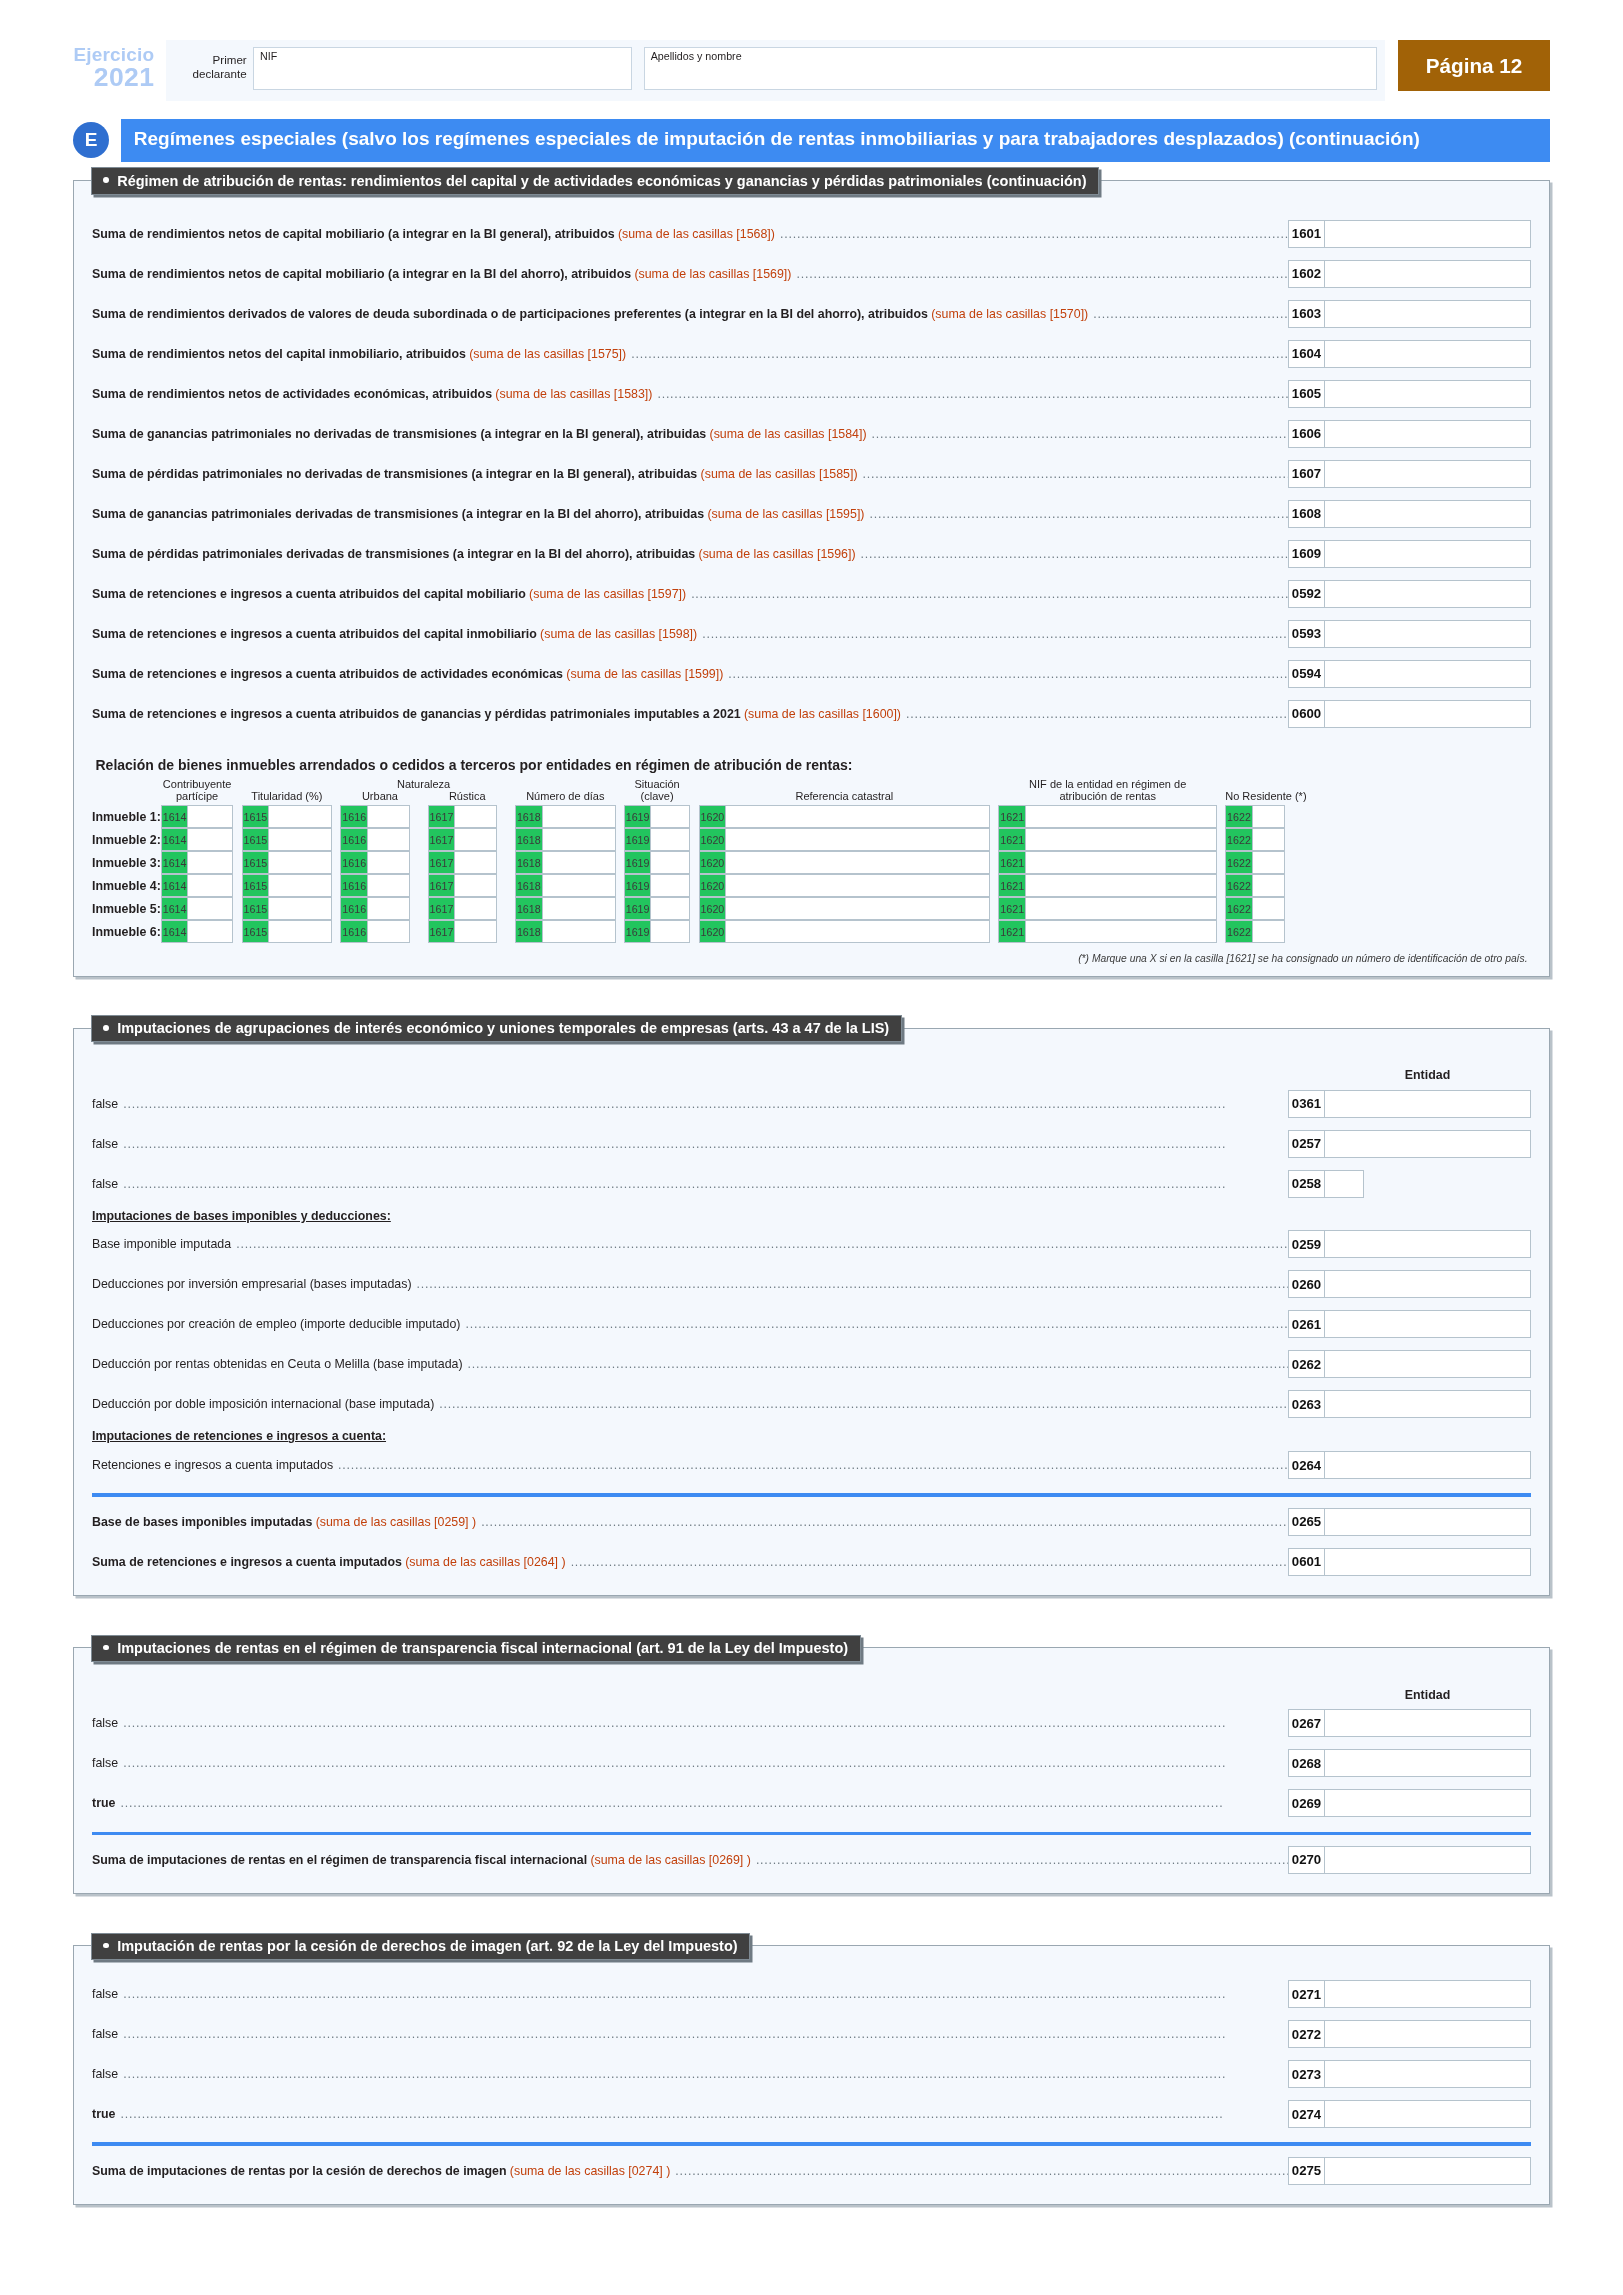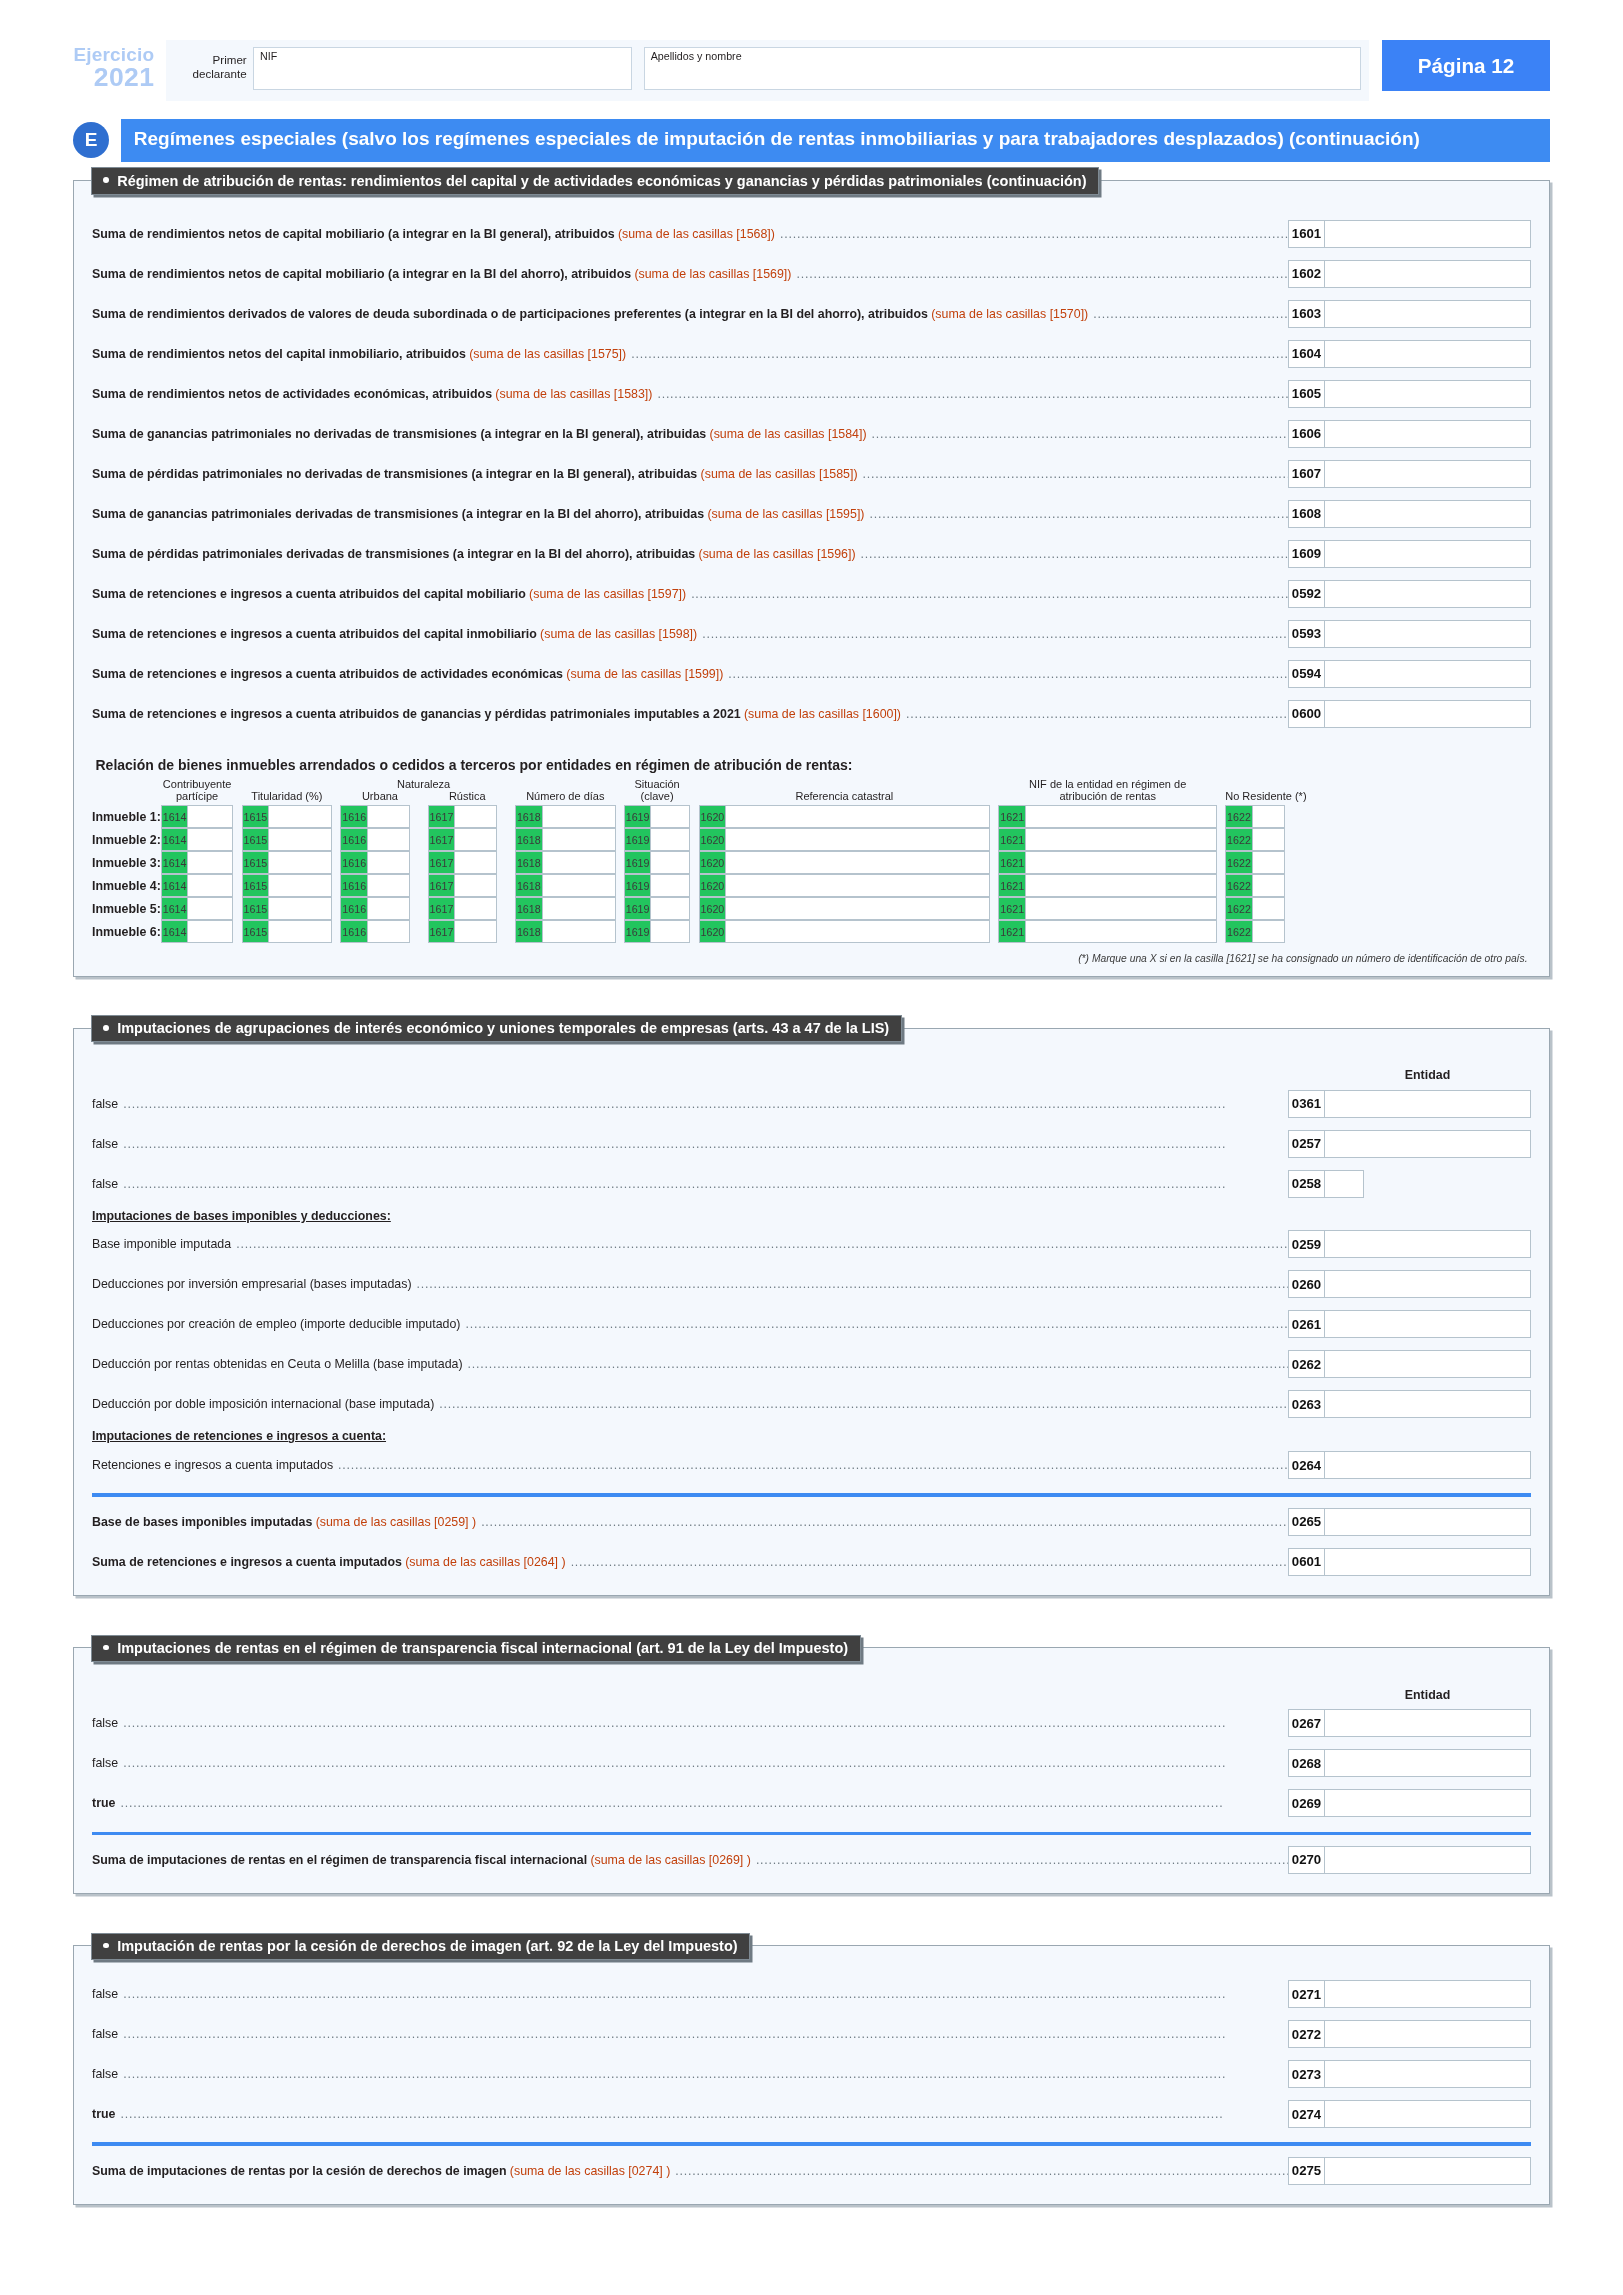--- a/index.html
+++ b/index.html
@@ -21,21 +21,21 @@
   }
   .ejercicio .e1 { font-size: 19px; letter-spacing: 0.2px; }
   .ejercicio .e2 { font-size: 26.5px; letter-spacing: 0.4px; }
   .hdrbox { flex:1; background:#f4f8fd; display:flex; align-items:flex-start; padding: 6.6px 8.3px 6.6px 8.3px; }
   .primer { width: 79px; font-size: 11.6px; line-height: 1.15; text-align: right; padding: 6.6px 6.6px 0 0; color:#231f20; }
   .fieldwrap { background:#fff; border:0.8px solid #c9d6e2; height: 43px; position:relative; }
   .fieldwrap .flab { position:absolute; top:2.5px; left:5.8px; font-size: 10.7px; color:#231f20; }
   .f-nif { width: 379px; margin-right: 11.6px; }
   .f-ape { flex:1; }
   .pagina {
-    width: 168px; margin-left: 13.2px; background:#3b82f6; color:#fff;
+    width: 152px; margin-left: 13.2px; background:#a16207; color:#fff;
     display:flex; align-items:center; justify-content:center;
     font-size: 20.7px; font-weight: bold; height: 51px; align-self:flex-start;text-align:right;
   }
 
   
   .maintitle { display:flex; align-items:flex-start; margin: 18px 73px 0 73px; }
   .letterE {
     width: 36px; height: 36px; border-radius: 50%; background:#2f6fd0; color:#fff;
     font-size: 19px; font-weight:bold; display:flex; align-items:center; justify-content:center;
     margin: 3.3px 11.6px 0 0; flex: 0 0 36px;

